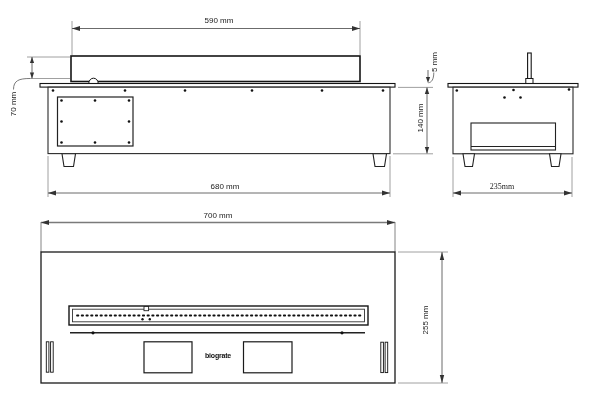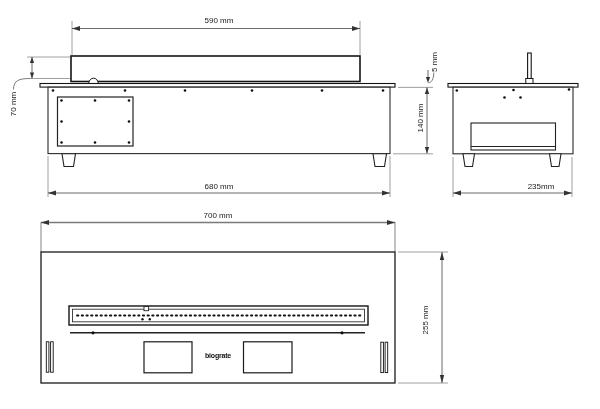--- a/index.html
+++ b/index.html
@@ -170,21 +170,21 @@
       <line x1="398" y1="252" x2="448" y2="252" stroke="#888888" stroke-width="0.8"></line>
       <line x1="398" y1="383" x2="448" y2="383" stroke="#888888" stroke-width="0.8"></line>
       <line x1="442" y1="252" x2="442" y2="383" stroke="#6b6b6b" stroke-width="1"></line>
       <path d="M442,252 L439.8,260 L444.2,260 Z" fill="#333333"></path>
       <path d="M442,383 L439.8,375 L444.2,375 Z" fill="#333333"></path>
     </g>
   </svg>
 
   <div class="dim-label" style="left:219px;top:20px;">590 mm</div>
   <div class="dim-label vert" style="left:13px;top:104px;">70 mm</div>
-  <div class="dim-label" style="left:219px;top:186px;text-align:center;">680 mm</div>
+  <div class="dim-label" style="left:225px;top:186px;text-align:center;">680 mm</div>
   <div class="dim-label vert" style="left:434px;top:62px;">5 mm</div>
   <div class="dim-label vert" style="left:420px;top:118px;">140 mm</div>
-  <div class="dim-label" style="left:541px;top:186px;">235mm</div>
+  <div class="dim-label" style="left:502px;top:186px;font-family:Liberation Serif, serif;">235mm</div>
   <div class="dim-label" style="left:218px;top:215px;text-align:right;">700 mm</div>
   <div class="dim-label vert" style="left:425px;top:320px;">255 mm</div>
   <div class="logo-label" style="left:218px;top:355px;">biograte</div>
 
 </div>
 
 </body></html>

